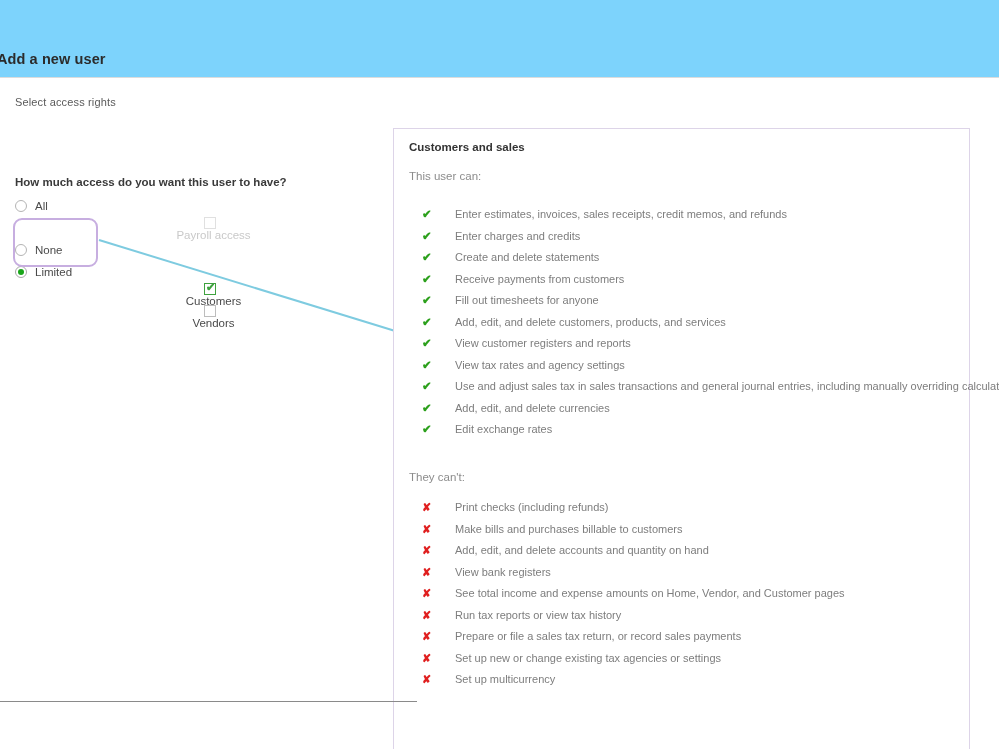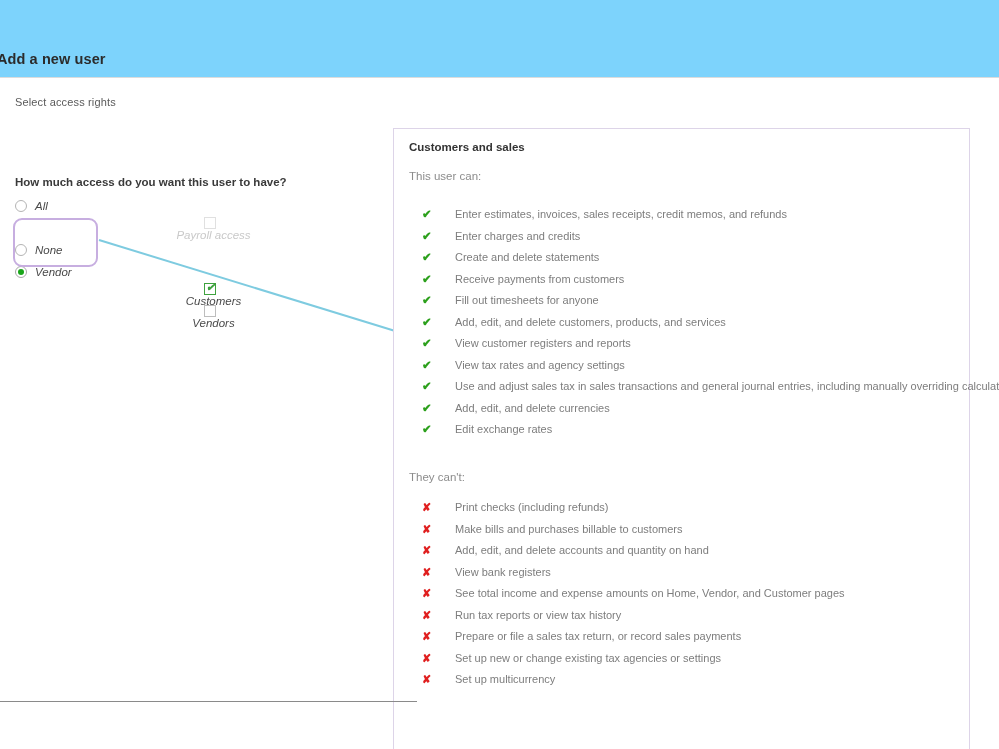--- a/index.html
+++ b/index.html
@@ -62,21 +62,20 @@
     color: #3a3a3a;
     margin: 0 0 7px 0;
     white-space: nowrap;
   }
 
   .opt-row {
     display: flex;
     align-items: center;
     height: 22px;
     position: relative;
-    font-style: italic;
   }
   .opt-row.indent { padding-left: 17px; flex-direction: column; }
 
   
   .radio {
     width: 12px; height: 12px;
     border-radius: 50%;
     border: 1px solid #b4b4b4;
     background: #ffffff;
     margin-right: 8px;
@@ -237,21 +236,21 @@
         <div class="opt-row indent">
           <span class="checkbox disabled"></span>
           <span class="opt-label disabled">Payroll access</span>
         </div>
         <div class="opt-row">
           <span class="radio"></span>
           <span class="opt-label">None</span>
         </div>
         <div class="opt-row">
           <span class="radio selected"></span>
-          <span class="opt-label">Vendor</span>
+          <span class="opt-label">Limited</span>
         </div>
         <div class="opt-row indent">
           <span class="checkbox checked">
             <span class="tick">✔</span>
           </span>
           <span class="opt-label">Customers</span>
         </div>
         <div class="opt-row indent">
           <span class="checkbox"></span>
           <span class="opt-label">Vendors</span>

